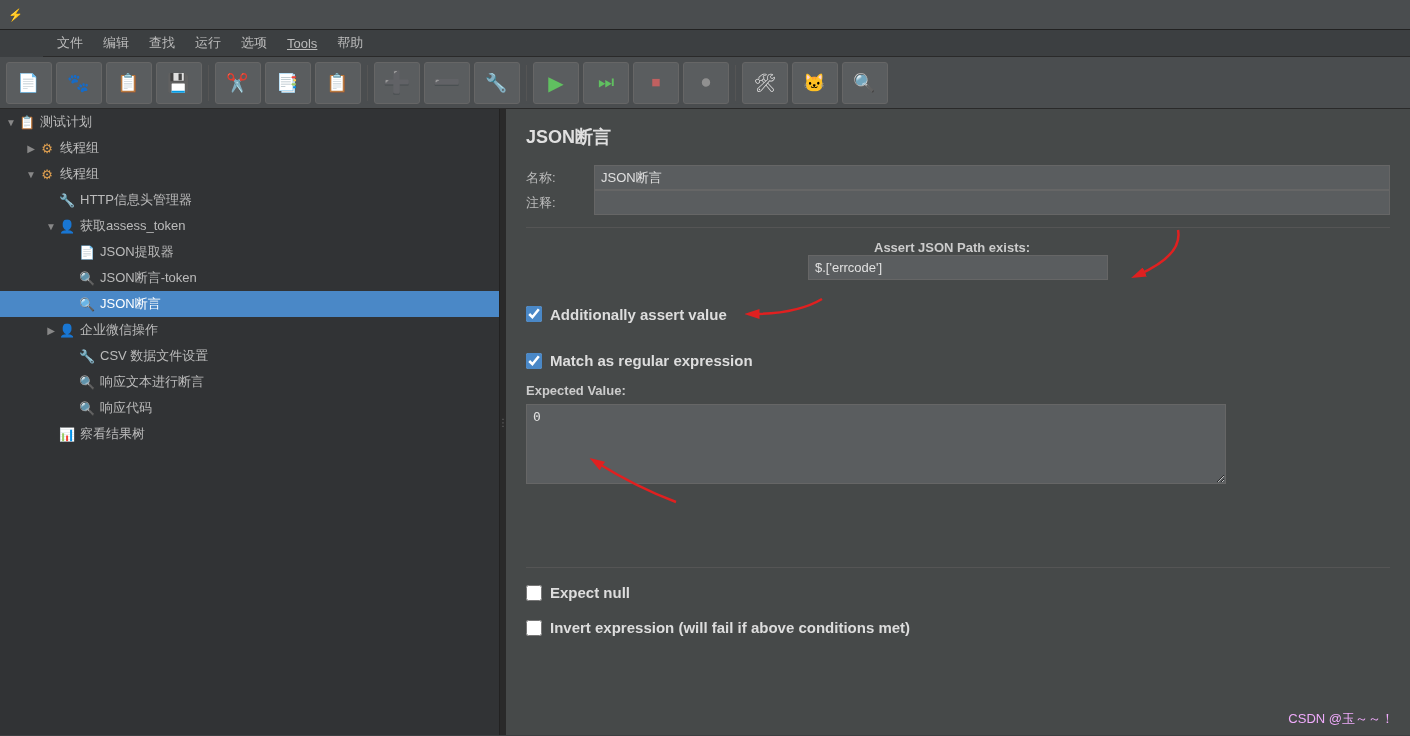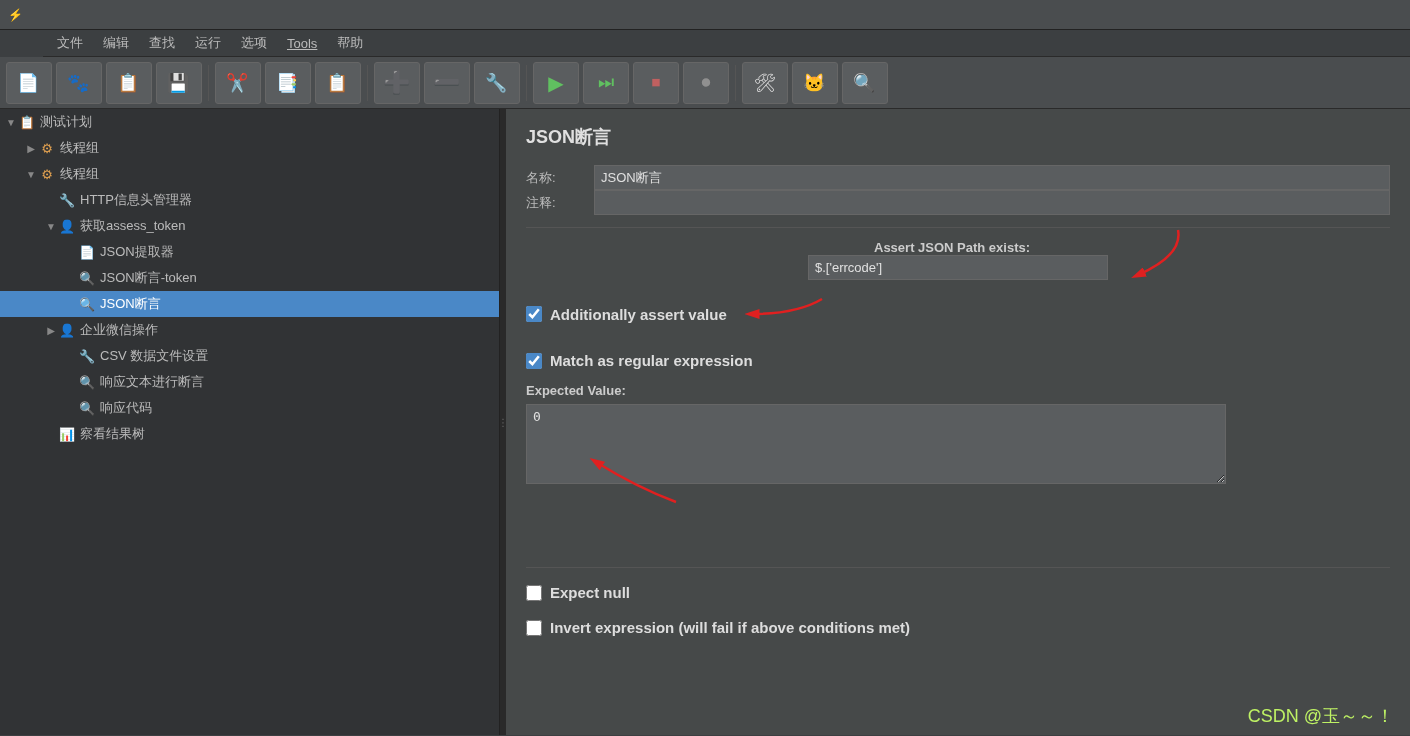--- a/index.html
+++ b/index.html
@@ -234,22 +234,22 @@
       outline: none;
       resize: vertical;
       font-family: monospace;
     }
 
     
     #watermark {
       position: fixed;
       bottom: 8px;
       right: 16px;
-      color: #bef264;
-      font-size: 18px;
+      color: #f0abfc;
+      font-size: 13px;
     }
 
     
     ::-webkit-scrollbar { width: 8px; height: 8px; }
     ::-webkit-scrollbar-track { background: #2b2b2b; }
     ::-webkit-scrollbar-thumb { background: #555; border-radius: 4px; }
   </style>
 </head>
 <body>
 

